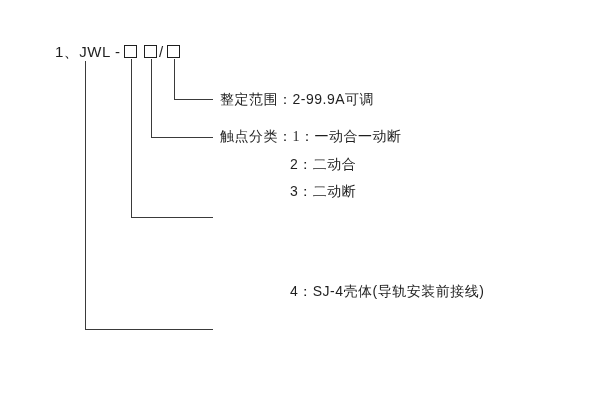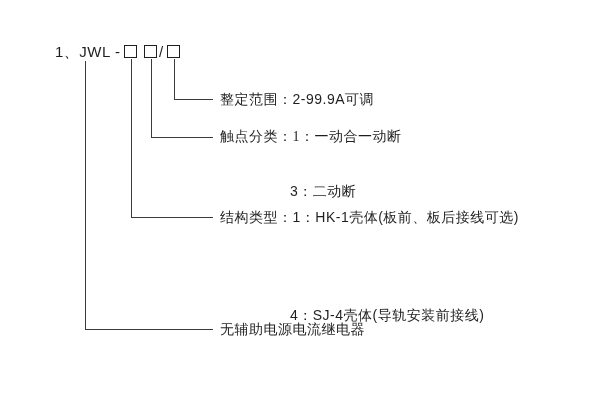--- a/index.html
+++ b/index.html
@@ -60,24 +60,23 @@
 
   <span class="box" style="left:167px;top:45px;"></span>
 
   <div class="vline" style="left:174px;top:59px;height:40px;"></div>
   <div class="hline" style="left:174px;top:99px;width:39px;"></div>
   <span class="txt" style="left:220px;top:90px;">整定范围：2-99.9A可调</span>
 
   <div class="vline" style="left:151px;top:59px;height:78px;"></div>
   <div class="hline" style="left:151px;top:137px;width:62px;"></div>
   <span class="txt" style="left:220px;top:128px;font-family:Liberation Serif, serif;">触点分类：1：一动合一动断</span>
+  <span class="txt" style="left:290px;top:155px;">2：二动合</span>
   <span class="txt" style="left:290px;top:182px;">3：二动断</span>
 
   <div class="vline" style="left:131px;top:59px;height:158px;"></div>
   <div class="hline" style="left:131px;top:217px;width:82px;"></div>
-  <span class="txt" style="left:220px;top:208px;">结构类型：1：HK-1壳体(板前、板后接线可选)</span>
-  <span class="txt" style="left:290px;top:306px;">4：SJ-4壳体(导轨安装前接线)</span>
+  <span class="txt" style="left:290px;top:282px;">4：SJ-4壳体(导轨安装前接线)</span>
 
   <div class="vline" style="left:85px;top:61px;height:268px;"></div>
   <div class="hline" style="left:85px;top:329px;width:128px;"></div>
-  <span class="txt" style="left:220px;top:320px;">无辅助电源电流继电器</span>
 
 </div>
 
 </body></html>

